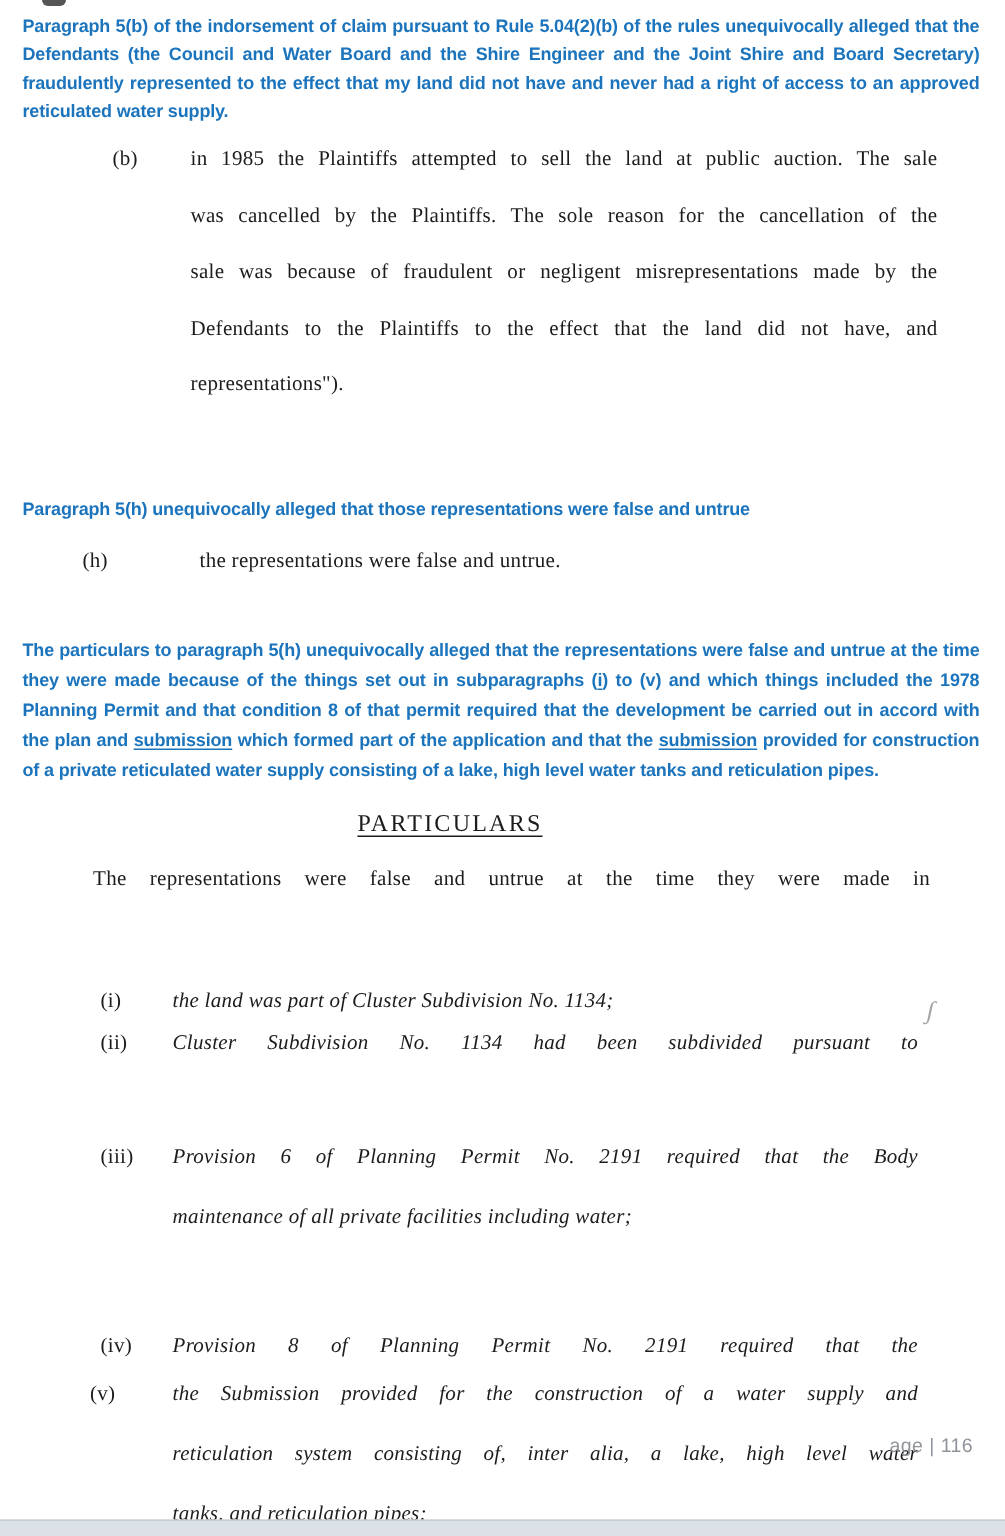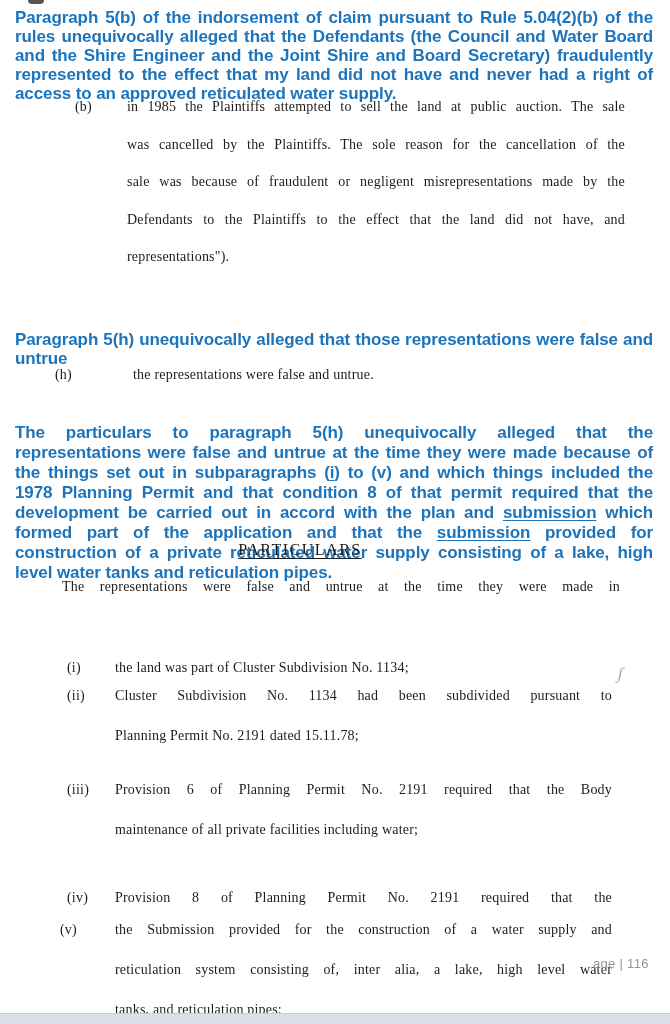--- a/index.html
+++ b/index.html
@@ -5,21 +5,21 @@
   html,body{margin:0;padding:0;}
   body{
     width:670px;height:1024px;position:relative;overflow:hidden;
     background:#ffffff;color:#1f1f1f;
     font-family:"Liberation Serif",serif;
   }
   
   .blue{
     position:absolute;left:15px;width:638px;
     font-family:"Liberation Sans",sans-serif;
-    font-weight:bold;font-size:17px;line-height:19px;
+    font-weight:bold;font-size:12px;line-height:19px;
     color:#1b74bc;text-align:justify;letter-spacing:-0.1px;
   }
   .blue.p1{top:8px;}
   .blue.p2{top:330px;}
   .blue.p3{top:423px;line-height:20px;}
   .blue .u{text-decoration:underline;text-underline-offset:2px;}
   
   .tw{position:absolute;font-family:"Liberation Serif",serif;font-size:14px;letter-spacing:0.2px;color:#1c1c1c;}
   .lines .line{text-align:justify;text-align-last:justify;}
   .lines .line.last{text-align-last:left;}
@@ -28,22 +28,22 @@
   .b-label{top:88px;left:75px;}
   .h-lines{top:356px;left:133px;width:470px;line-height:37.5px;}
   .h-label{top:356px;left:55px;}
   .heading{
     top:541px;left:0;width:600px;text-align:center;
     font-size:16px;letter-spacing:1.5px;
     text-decoration:underline;text-underline-offset:3px;
   }
   .intro{top:568px;left:62px;width:558px;line-height:37.5px;}
   .item-label{line-height:40px;}
-  .item-lines{width:497px;left:115px;line-height:40px;}
-  .it1{top:648px;} .it2{top:676px;} .it3{top:770px;} .it4{top:878px;} .it5{top:910px;}
+  .item-lines{width:497px;left:115px;line-height:40px;font-style:italic;}
+  .it1{top:648px;} .it2{top:676px;} .it3{top:752px;} .it4{top:878px;} .it5{top:910px;}
   .lab1,.lab2,.lab3,.lab4{left:67px;} .lab5{left:60px;}
   
   .smudge-top{position:absolute;top:0;left:28px;width:16px;height:4px;background:#2a2a2a;border-radius:0 0 4px 4px;opacity:.8;}
   .ink{position:absolute;top:664px;left:618px;color:#5f5f5f;opacity:.55;font-size:17px;transform:rotate(12deg);font-family:"Liberation Serif",serif;}
   .pagenum{
     position:absolute;top:956px;left:593px;
     font-family:"Liberation Sans",sans-serif;font-size:13px;color:#8f959b;letter-spacing:.3px;text-align:right;
   }
   .footer-bar{
     position:absolute;left:0;right:0;bottom:0;height:10px;
@@ -84,21 +84,20 @@
     </div>
 
   <div class="tw item-label lab1 it1">(i)</div>
   <div class="tw lines item-lines it1">
       <div class="line last">the land was part of Cluster Subdivision No. 1134;</div>
     </div>
 
   <div class="tw item-label lab2 it2">(ii)</div>
   <div class="tw lines item-lines it2">
       <div class="line">Cluster Subdivision No. 1134 had been subdivided pursuant to</div>
-      <div class="line last">Planning Permit No. 2191 dated 15.11.78;</div>
     </div>
 
   <div class="tw item-label lab3 it3">(iii)</div>
   <div class="tw lines item-lines it3">
       <div class="line">Provision 6 of Planning Permit No. 2191 required that the Body</div>
       <div class="line last">maintenance of all private facilities including water;</div>
     </div>
 
   <div class="tw item-label lab4 it4">(iv)</div>
   <div class="tw lines item-lines it4">

